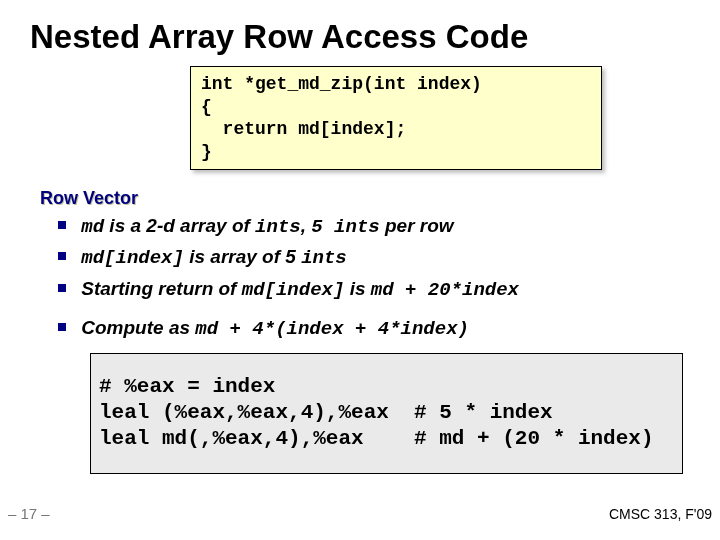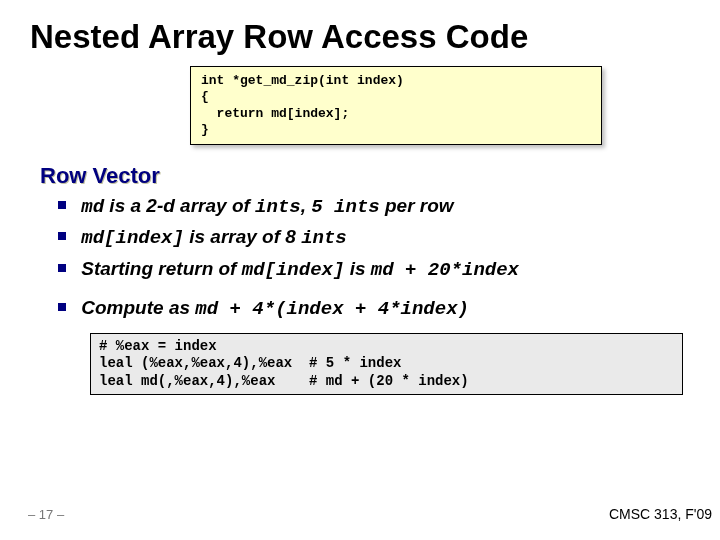--- a/index.html
+++ b/index.html
@@ -21,31 +21,31 @@
   }
   .title {
     font-size: 33px;
     font-weight: bold;
     margin: 0 0 10px 0;
   }
   .codebox1 {
     background: #ffffcc;
     border: 1.5px solid #000;
     font-family: "Courier New", monospace;
-    font-size: 13px;
+    font-size: 18px;
     font-weight: bold;
     line-height: 1.25;
     padding: 6px 10px;
     white-space: pre;
     width: 390px;
     margin: 6px 0 18px 160px;
     box-shadow: 3px 3px 4px rgba(0,0,0,0.25);
   }
   .section-head {
-    font-size: 22px;
+    font-size: 18px;
     font-weight: bold;
     color: #000080;
     text-shadow: 1px 1px 0 #c0c0a0;
     margin: 4px 0 2px 10px;
   }
   .bullets {
     margin: 0 0 8px 28px;
     padding: 0;
     list-style: none;
     font-style: italic;
@@ -66,33 +66,33 @@
     position: relative;
     top: -2px;
   }
   .mono {
     font-family: "Courier New", monospace;
   }
   .codebox2 {
     background: #eaeaea;
     border: 1.5px solid #000;
     font-family: "Courier New", monospace;
-    font-size: 14px;
+    font-size: 21px;
     font-weight: bold;
     line-height: 1.25;
     white-space: pre;
-    padding: 4px 8px;
+    padding: 20px 8px;
     margin: 4px 0 0 60px;
     width: 575px;
   }
   .footer-left {
     position: absolute;
-    left: 28px;
+    left: 8px;
     bottom: 18px;
-    font-size: 13px;
+    font-size: 15px;
     color: #777;
   }
   .footer-right {
     position: absolute;
     right: 8px;
     bottom: 18px;
     font-size: 14px;
     color: #000;
   }
 </style>
@@ -107,21 +107,21 @@
 {
   return md[index];
 }</div>
 
   <div class="section-head">Row Vector</div>
   <ul class="bullets">
     <li>
       <span class="mono">md</span><span> is a 2-d array of </span><span class="mono">ints</span><span>, </span><span class="mono">5 ints</span><span> per row</span>
     </li>
     <li>
-      <span class="mono">md[index]</span><span> is array of 8 </span><span class="mono">ints</span>
+      <span class="mono">md[index]</span><span> is array of 5 </span><span class="mono">ints</span>
     </li>
     <li>
       <span>Starting return of </span><span class="mono">md[index]</span><span> is </span><span class="mono">md + 20*index</span>
     </li>
   </ul>
 
   <ul class="bullets">
     <li>
       <span>Compute as    </span><span class="mono">md + 4*(index + 4*index)</span>
     </li>

